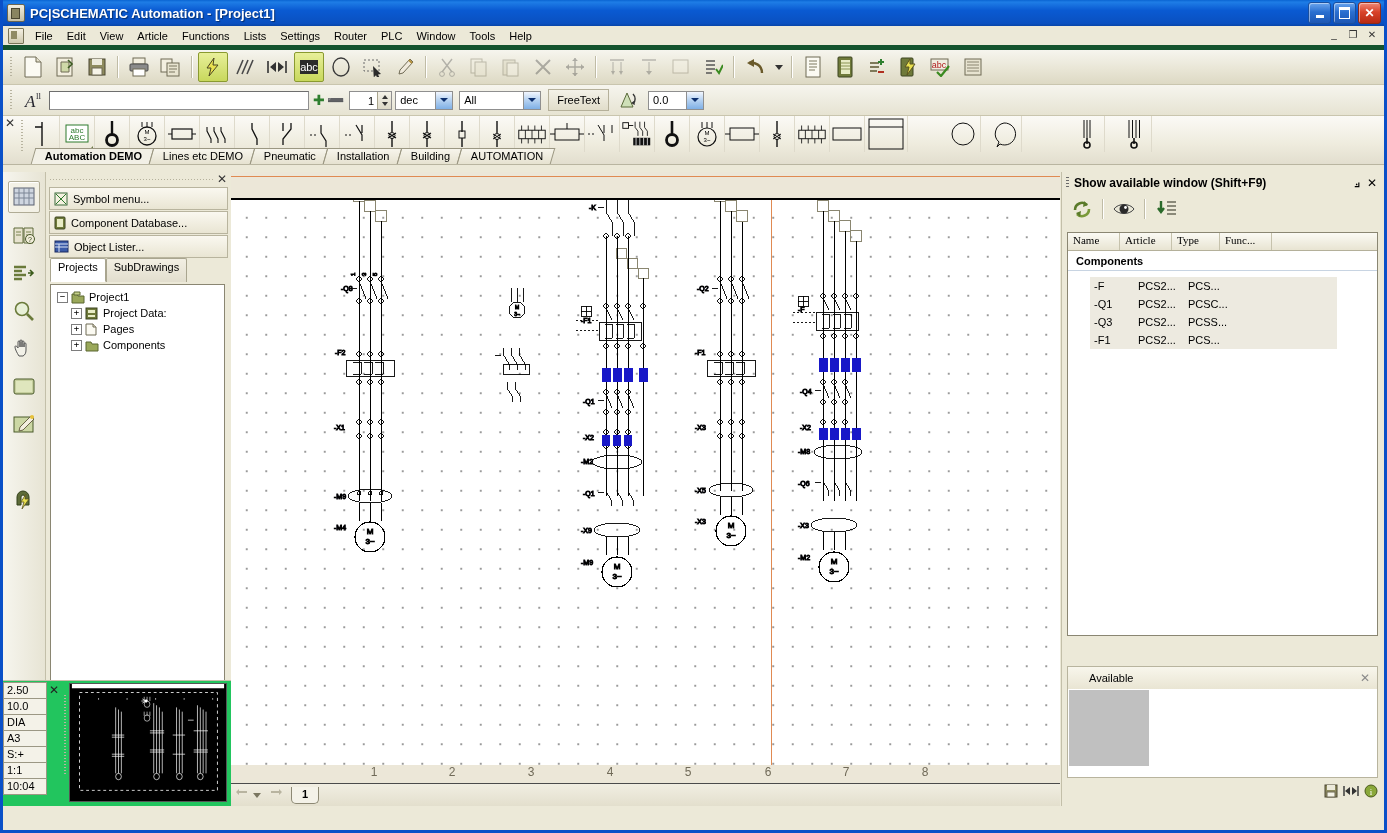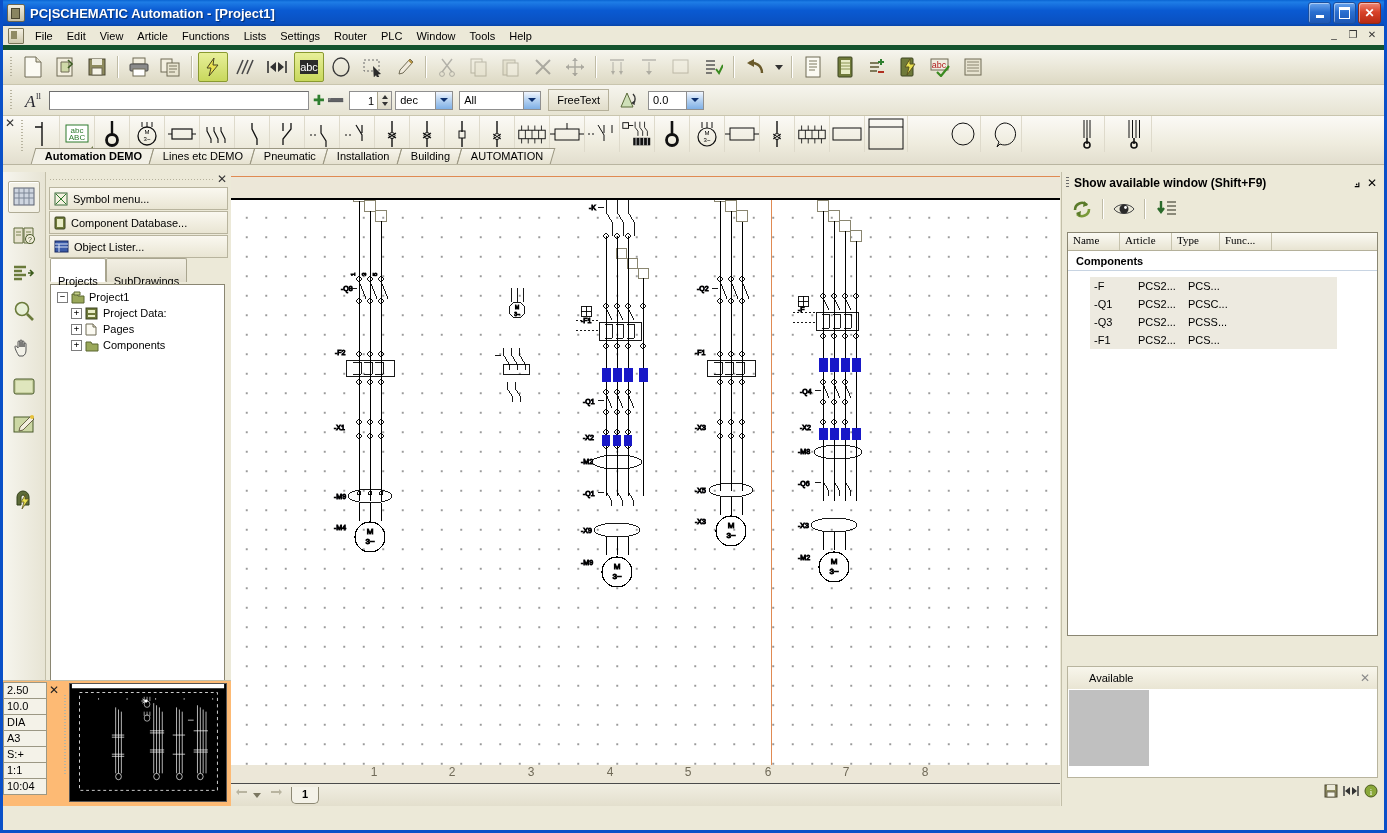--- a/index.html
+++ b/index.html
@@ -204,21 +204,21 @@
     background-image:repeating-linear-gradient(90deg,#b5b19c 0 1px,transparent 1px 3px);
     background-size:100% 1px;background-repeat:repeat-x;background-position:0 2px;}
   .lp-x{font-size:12px;font-weight:bold;color:#333;line-height:10px;padding-right:2px;}
   .lbtn{
     height:21px;margin:1px 3px;display:flex;align-items:center;gap:5px;
     background:linear-gradient(180deg,#faf8f0,#e9e5d3);
     border:1px solid #b8b49e;padding-left:4px;font-size:11px;
   }
   .lp-tabs{display:flex;margin:6px 0 0 4px;align-items:flex-end;height:18px;}
   .lp-tab{
-    font-size:11px;padding:16px 7px 2px 7px;height:24px;box-sizing:border-box;
+    font-size:11px;padding:2px 7px 2px 7px;height:24px;box-sizing:border-box;
     border:1px solid #a9a58f;border-bottom:none;
     background:linear-gradient(180deg,#f2efe3,#e2dece);
     border-radius:2px 2px 0 0;
   }
   .lp-tab.active{background:#fff;border-bottom:1px solid #fff;position:relative;z-index:2;}
   .tree{
     position:absolute;left:4px;right:6px;top:112px;bottom:8px;
     background:#fff;border:1px solid #8a8672;overflow:hidden;
   }
   .tnode{display:flex;align-items:center;height:16px;padding-left:4px;font-size:11px;white-space:nowrap;}
@@ -259,21 +259,21 @@
   }
   .ptab{
     height:16px;padding:0 10px;font-size:11px;font-weight:bold;line-height:15px;
     background:#f4f2e8;border:1px solid #8d8974;border-top:none;
     border-radius:0 0 5px 5px;
   }
 
   
   .previewbox{
     position:absolute;left:0;bottom:0;width:228px;height:125px;
-    background:#fdba74;border-top:1px solid #c3bfa9;display:flex;
+    background:#22c55e;border-top:1px solid #c3bfa9;display:flex;
   }
   .zoomcol{width:44px;padding-top:1px;}
   .zoomcell{
     height:17px;border:1px solid #9c9884;background:#f4f2e8;margin-bottom:-1px;
     font-size:11px;line-height:15px;padding-left:3px;box-sizing:border-box;
   }
   .pv-x{width:13px;font-size:12px;font-weight:bold;color:#222;padding:2px 0 0 2px;}
   .pv-grip{width:7px;margin-top:14px;height:80px;
     background-image:repeating-linear-gradient(180deg,#b8b4a0 0 1px,transparent 1px 3px);
     background-size:2px 80px;background-repeat:no-repeat;background-position:2px 0;}

